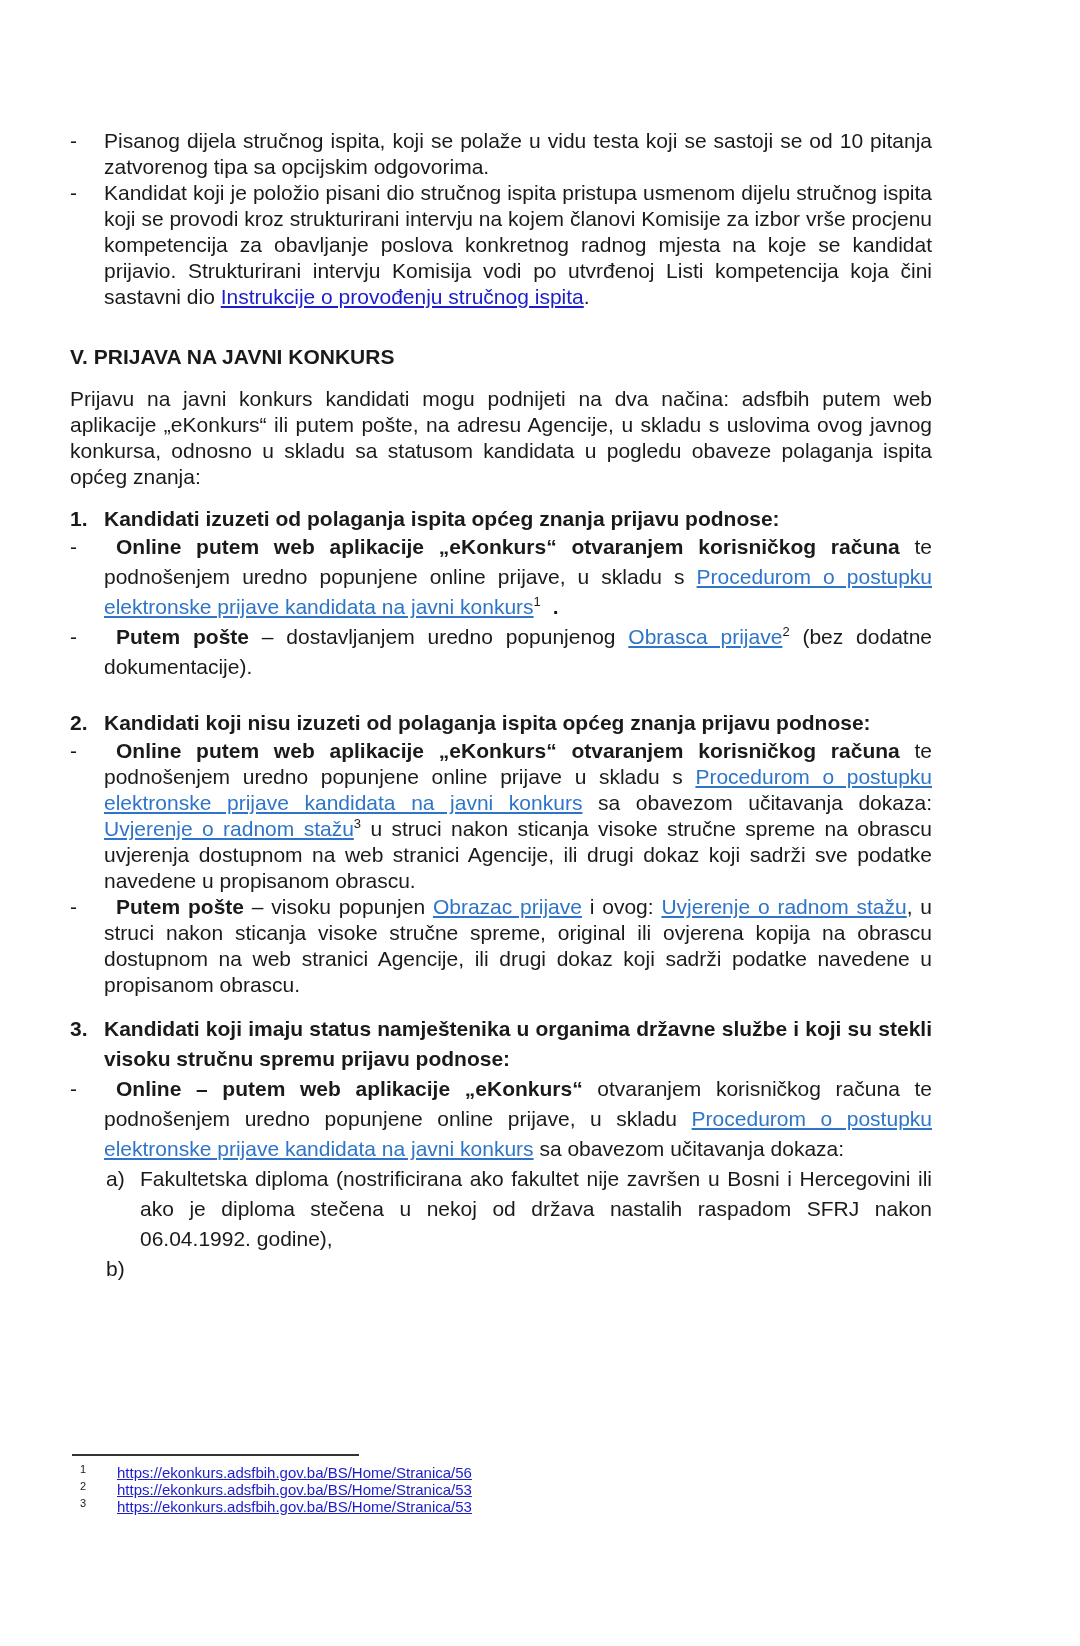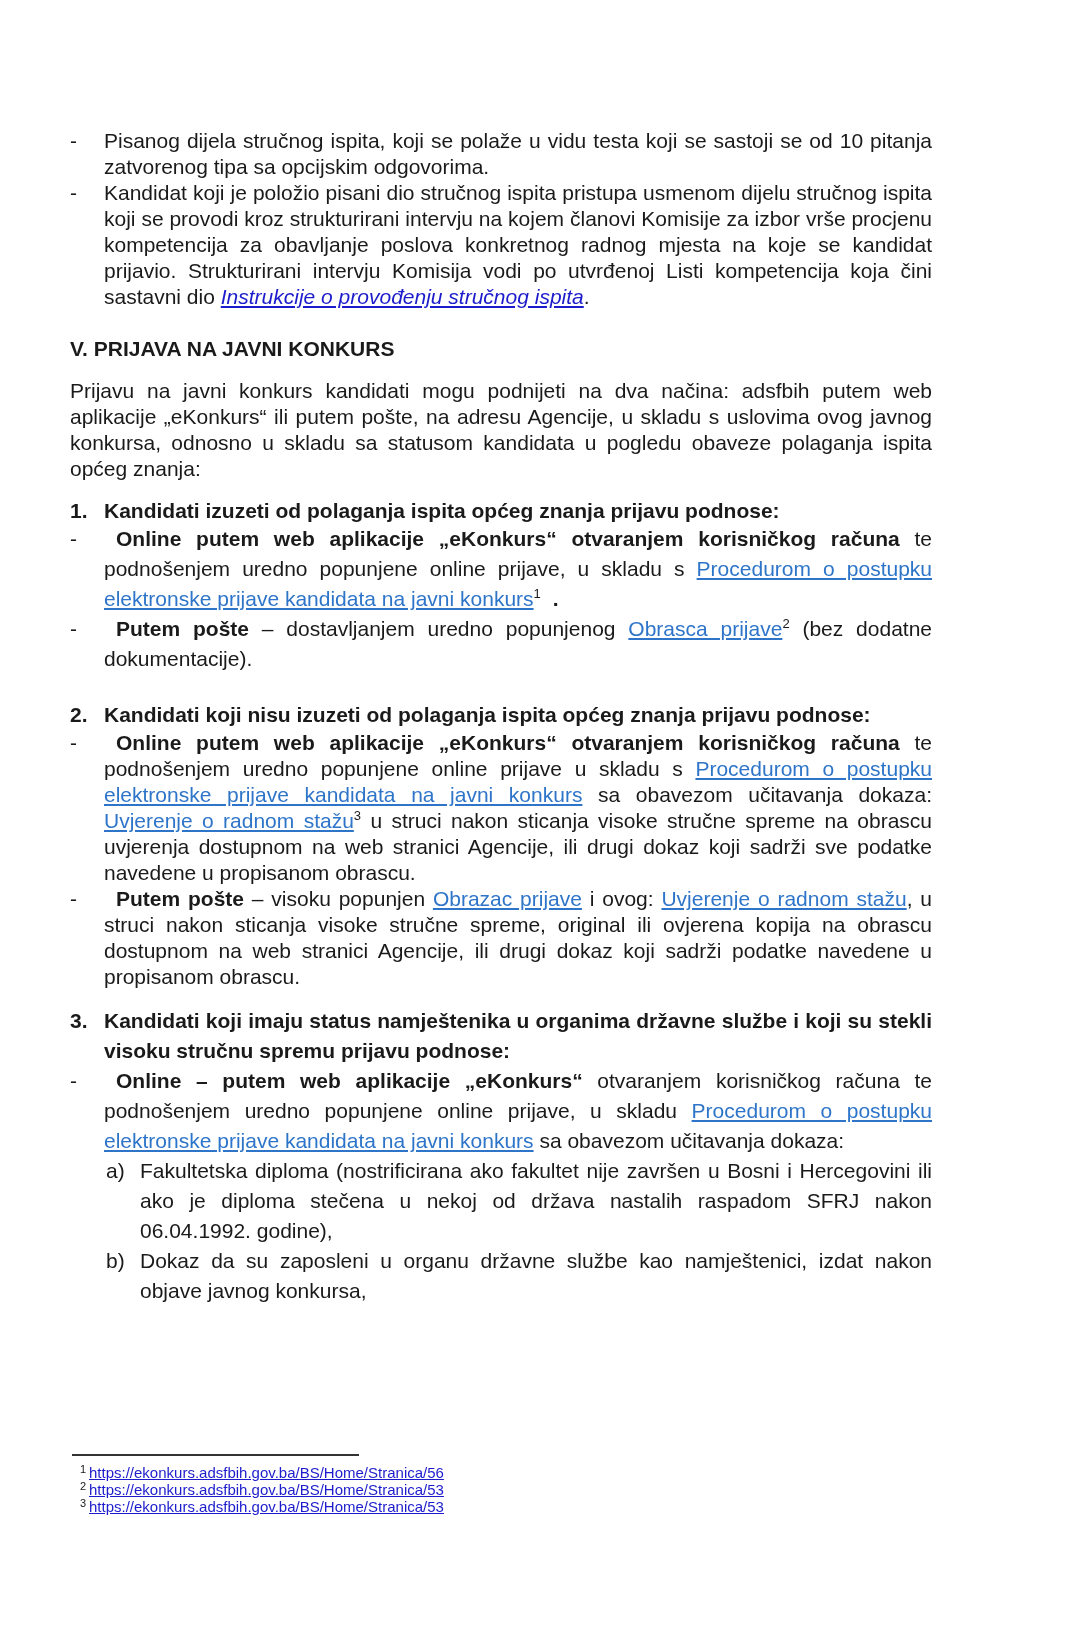--- a/index.html
+++ b/index.html
@@ -2,49 +2,49 @@
 <html><head>
 <meta charset="utf-8">
 <style>
   html, body { margin: 0; padding: 0; background: #ffffff; }
   body { width: 1080px; height: 1646px; position: relative; overflow: hidden;
          font-family: "Liberation Sans", sans-serif; color: #1a1a1a; }
   .page { position: absolute; left: 70px; top: 128px; width: 862px; font-size: 21px; }
   .row { position: relative; padding-left: 34px; line-height: 26px; text-align: justify; }
   .row .mark { position: absolute; left: 0; top: 0; }
   .row.wide { line-height: 30px; }
-  .link-dark { color: #1c1ccc; text-decoration: underline; font-style: italic; }
+  .link-dark { color: #1c1ccc; text-decoration: underline; }
   .link { color: #2e75c9; text-decoration: underline; }
   b { font-weight: bold; margin-left: 12px; }
   sup { font-size: 13px; line-height: 0; vertical-align: 8px; }
   h2 { font-size: 21px; font-weight: bold; margin: 0; line-height: 26px; }
   .para { line-height: 26px; text-align: justify; }
   .sub { position: relative; padding-left: 70px; line-height: 30px; text-align: justify; }
   .sub .mark { position: absolute; left: 36px; top: 0; }
   .footrule { position: absolute; left: 72px; top: 1454px; width: 287px; border-top: 2px solid #333; }
   .footnotes { position: absolute; left: 80px; top: 1464px; font-size: 15px; line-height: 17px; }
   .footnotes .fn { position: relative; padding-left: 9px; }
   .footnotes .fn .n { position: absolute; left: 0; top: -3px; font-size: 11px; color:#1a1a1a; }
-  .footnotes a { color: #1c1ccc; text-decoration: underline; }
+  .footnotes a { color: #1c1ccc; text-decoration: underline; margin-left: 28px; }
 </style>
 </head>
 <body>
 
 <div class="page">
 
   <div class="row">
     <span class="mark">-</span>
     <span>Pisanog dijela stručnog ispita, koji se polaže u vidu testa koji se sastoji se od 10 pitanja zatvorenog tipa sa opcijskim odgovorima.</span>
   </div>
   <div class="row">
     <span class="mark">-</span>
     <span>Kandidat koji je položio pisani dio stručnog ispita pristupa usmenom dijelu stručnog ispita koji se provodi kroz strukturirani intervju na kojem članovi Komisije za izbor vrše procjenu kompetencija za obavljanje poslova konkretnog radnog mjesta na koje se kandidat prijavio. Strukturirani intervju Komisija vodi po utvrđenoj Listi kompetencija koja čini sastavni dio </span><a class="link-dark">Instrukcije o provođenju stručnog ispita</a><span>.</span>
   </div>
 
-  <h2 style="margin-top:26px;">V. PRIJAVA NA JAVNI KONKURS</h2>
+  <h2 style="margin-top:34px;">V. PRIJAVA NA JAVNI KONKURS</h2>
   <p class="para" style="margin:16px 0 0 0;">Prijavu na javni konkurs kandidati mogu podnijeti na dva načina: adsfbih putem web aplikacije „eKonkurs“ ili putem pošte, na adresu Agencije, u skladu s uslovima ovog javnog konkursa, odnosno u skladu sa statusom kandidata u pogledu obaveze polaganja ispita općeg znanja:</p>
 
   <div class="row" style="margin-top:16px; font-weight:bold;">
     <span class="mark">1.</span>
     <span>Kandidati izuzeti od polaganja ispita općeg znanja prijavu podnose:</span>
   </div>
   <div class="row wide">
     <span class="mark">-</span>
     <b>Online putem web aplikacije „eKonkurs“ otvaranjem korisničkog računa</b><span> te podnošenjem uredno popunjene online prijave, u skladu s </span><a class="link">Procedurom o postupku elektronske prijave kandidata na javni konkurs</a><sup>1</sup><b>.</b>
   </div>
@@ -73,21 +73,20 @@
   <div class="row wide">
     <span class="mark">-</span>
     <b>Online – putem web aplikacije „eKonkurs“</b><span> otvaranjem korisničkog računa te podnošenjem uredno popunjene online prijave, u skladu </span><a class="link">Procedurom o postupku elektronske prijave kandidata na javni konkurs</a><span>  sa obavezom učitavanja dokaza:</span>
   </div>
   <div class="sub">
     <span class="mark">a)</span>
     <span>Fakultetska diploma (nostrificirana ako fakultet nije završen u Bosni i Hercegovini ili ako je diploma stečena u nekoj od država nastalih raspadom SFRJ nakon 06.04.1992. godine),</span>
   </div>
   <div class="sub">
     <span class="mark">b)</span>
-    <span>Dokaz da su zaposleni u organu državne službe kao namještenici, izdat nakon objave javnog konkursa,</span>
   </div>
 </div>
 
 <div class="footrule"></div>
 <div class="footnotes">
   <div class="fn"><span class="n">1</span><a>https://ekonkurs.adsfbih.gov.ba/BS/Home/Stranica/56</a></div>
   <div class="fn"><span class="n">2</span><a>https://ekonkurs.adsfbih.gov.ba/BS/Home/Stranica/53</a></div>
   <div class="fn"><span class="n">3</span><a>https://ekonkurs.adsfbih.gov.ba/BS/Home/Stranica/53</a></div>
 </div>
 

